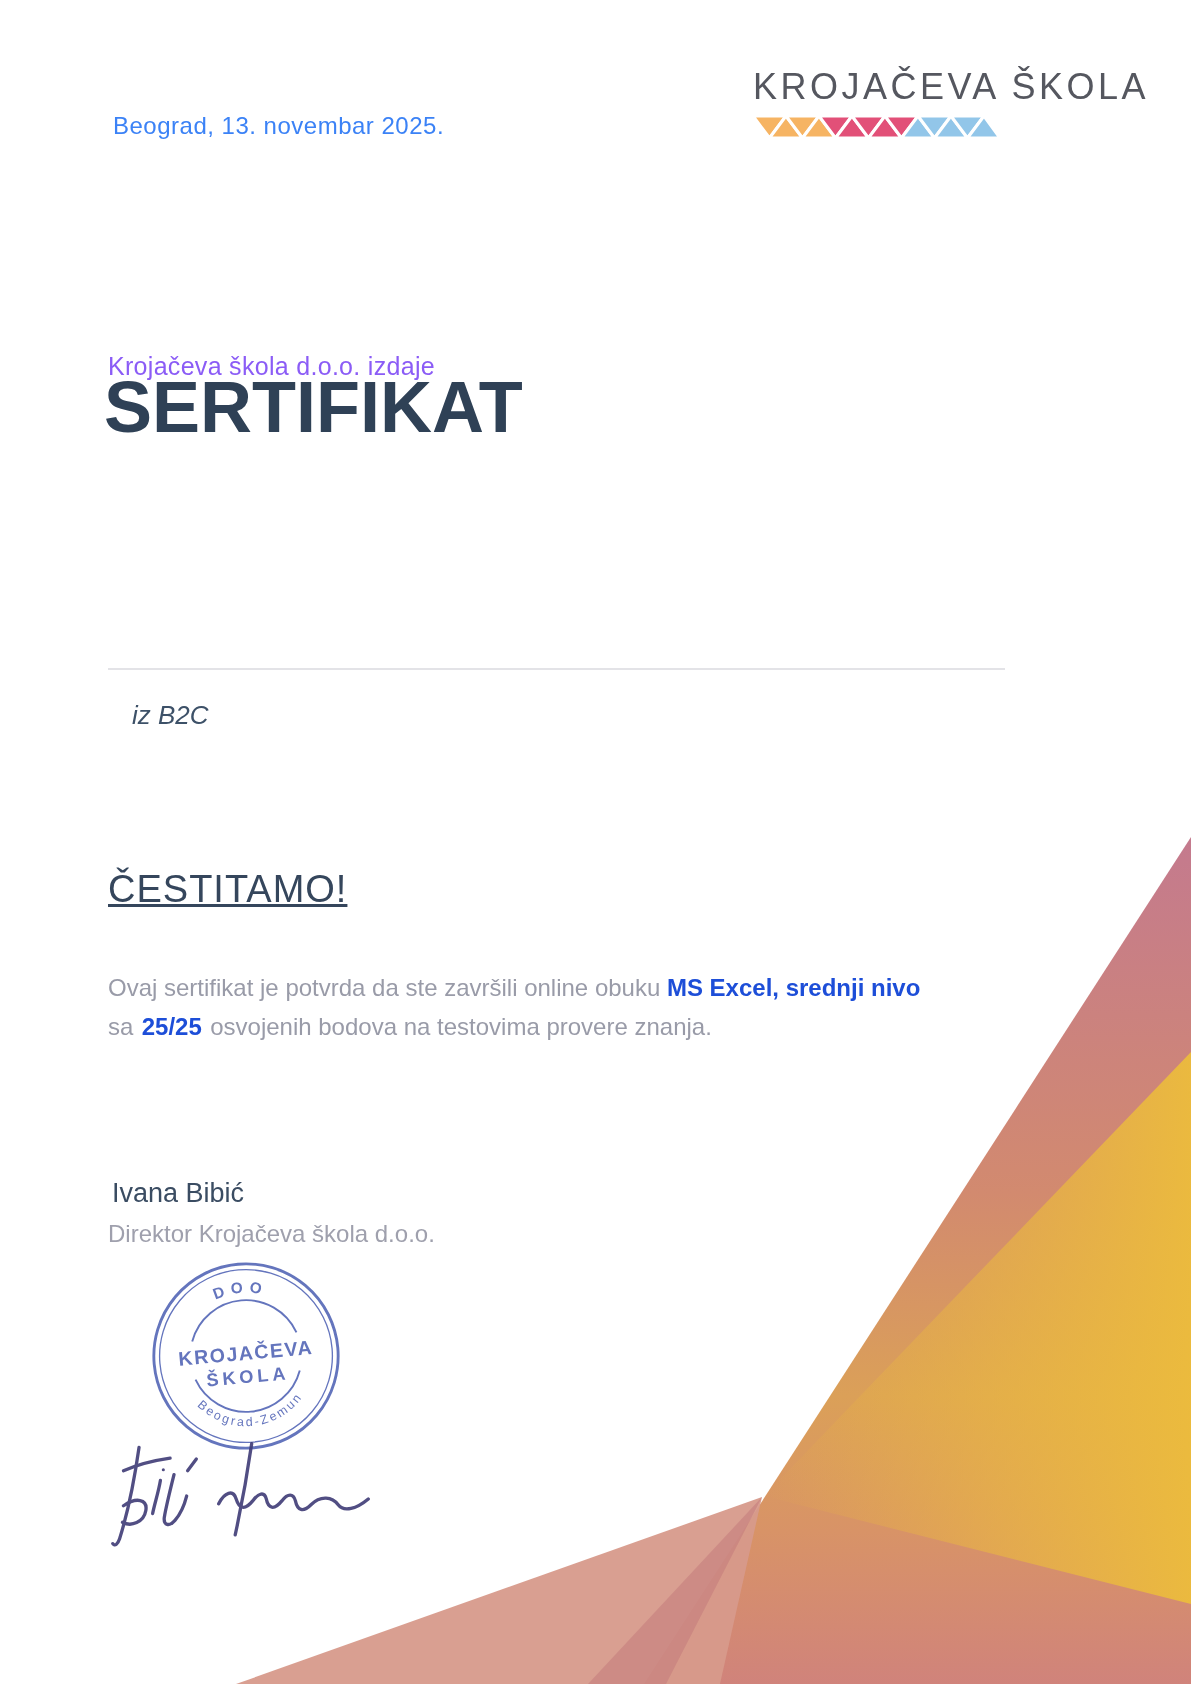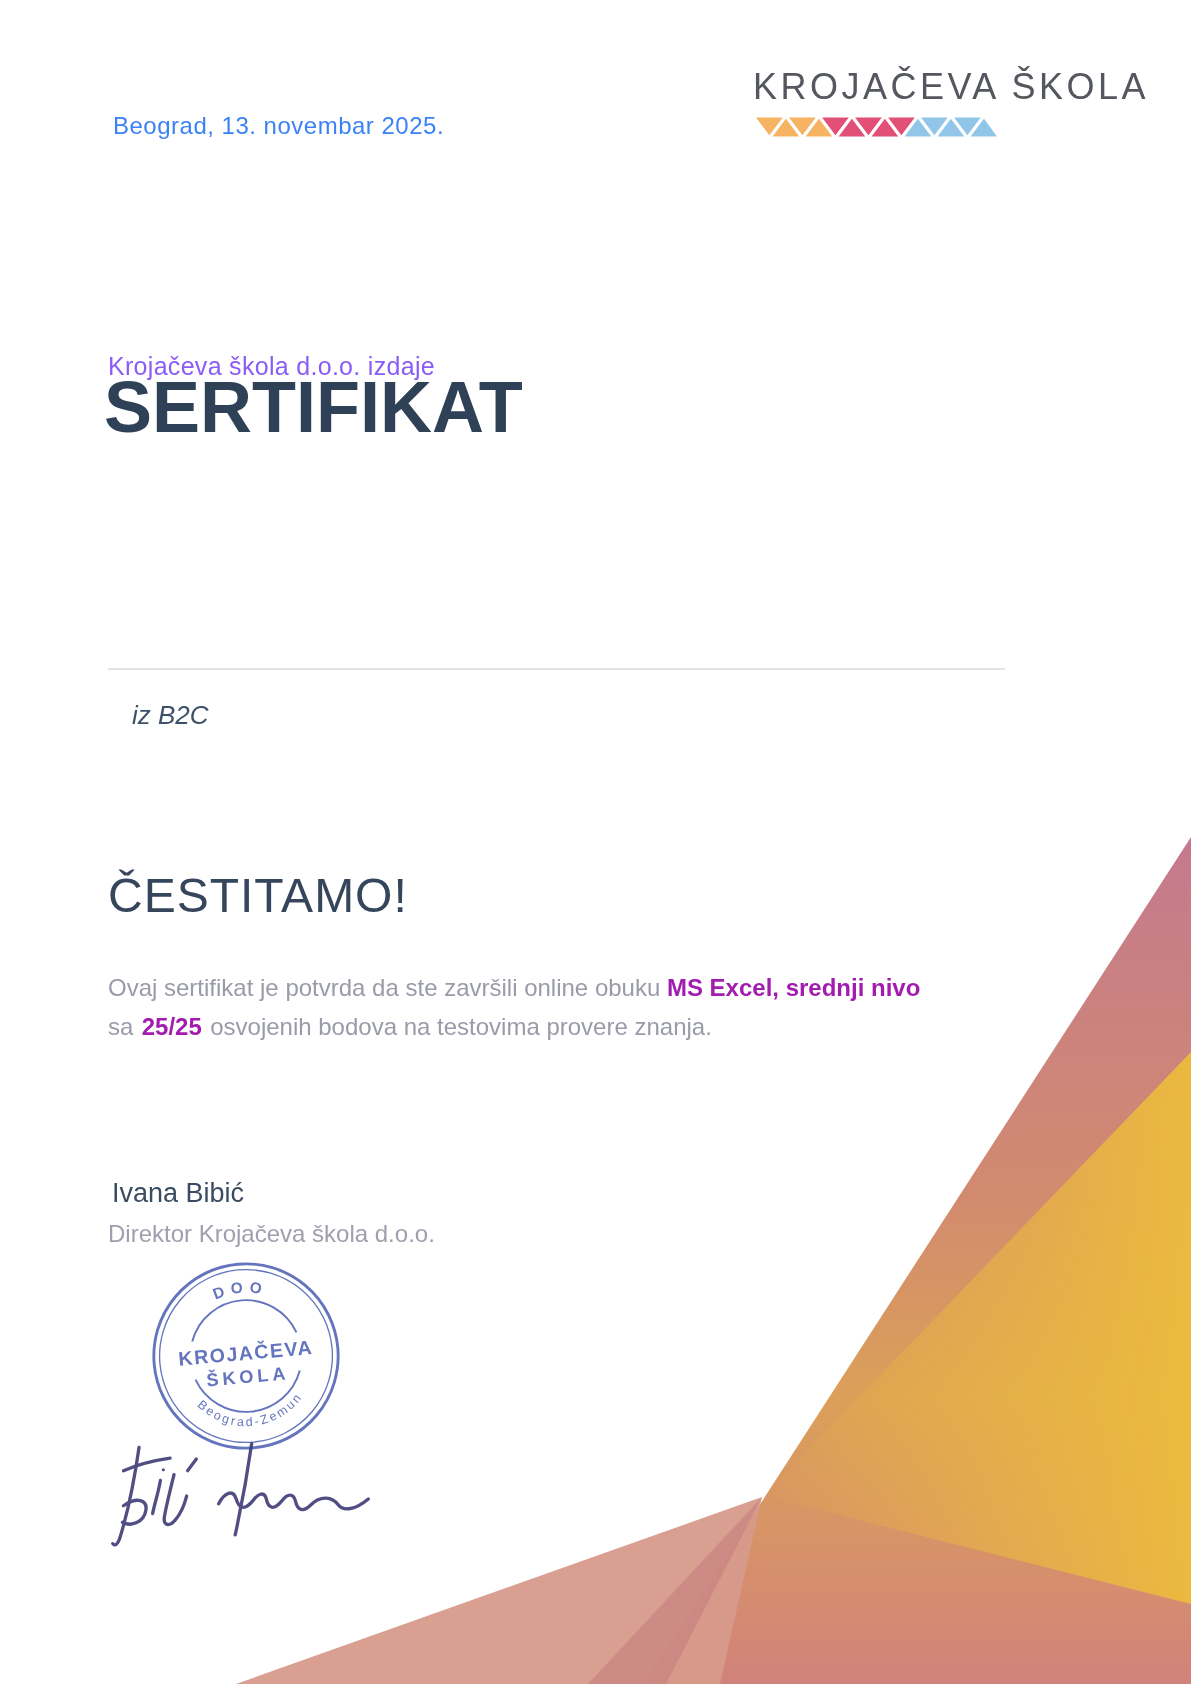--- a/index.html
+++ b/index.html
@@ -17,23 +17,23 @@
   .logo-tris{display:block;margin-top:7px;width:247px;height:24px;}
 
   .issuer{position:absolute;left:108px;top:352px;font-size:25px;color:#8b5cf6;letter-spacing:.3px;}
   .title{position:absolute;left:104px;top:366px;font-size:72px;font-weight:800;color:#2f4156;letter-spacing:0px;font-family:"Liberation Sans",sans-serif;}
 
   .rec-name{position:absolute;left:113px;top:588px;font-size:58px;color:#3c5068;
     font-family:"DejaVu Serif",serif;font-style:italic;letter-spacing:3px;}
   .name-line{position:absolute;left:108px;top:668px;width:897px;height:2px;background:#e3e3e7;}
   .rec-group{position:absolute;left:108px;top:700px;font-size:26px;color:#3d5168;font-style:italic;margin-left:24px;}
 
-  .congrats{position:absolute;left:108px;top:868px;font-size:48px;font-weight:500;color:#35465c;letter-spacing:1px;}
+  .congrats{position:absolute;left:108px;top:868px;font-size:38px;font-weight:500;color:#35465c;letter-spacing:1px;text-decoration:underline;}
   .bodytext{position:absolute;left:108px;top:944px;width:868px;font-size:24px;line-height:39px;color:#999ba8;}
-  .bodytext b{color:#a21caf;}
+  .bodytext b{color:#1d4ed8;}
   .score{margin:12px .35em;}
 
   .signer-name{position:absolute;left:112px;top:1178px;font-size:27px;font-weight:500;color:#3a4c62;}
   .signer-title{position:absolute;left:108px;top:1220px;font-size:24px;color:#9fa0ad;}
 
   .stamp{position:absolute;left:150px;top:1260px;width:192px;height:192px;opacity:.85;transform:rotate(-5deg);}
   .stamp text{fill:#4a5db2;font-family:"Liberation Sans",sans-serif;}
   .signature{position:absolute;left:106px;top:1438px;width:272px;height:118px;}
 </style>
 </head>

